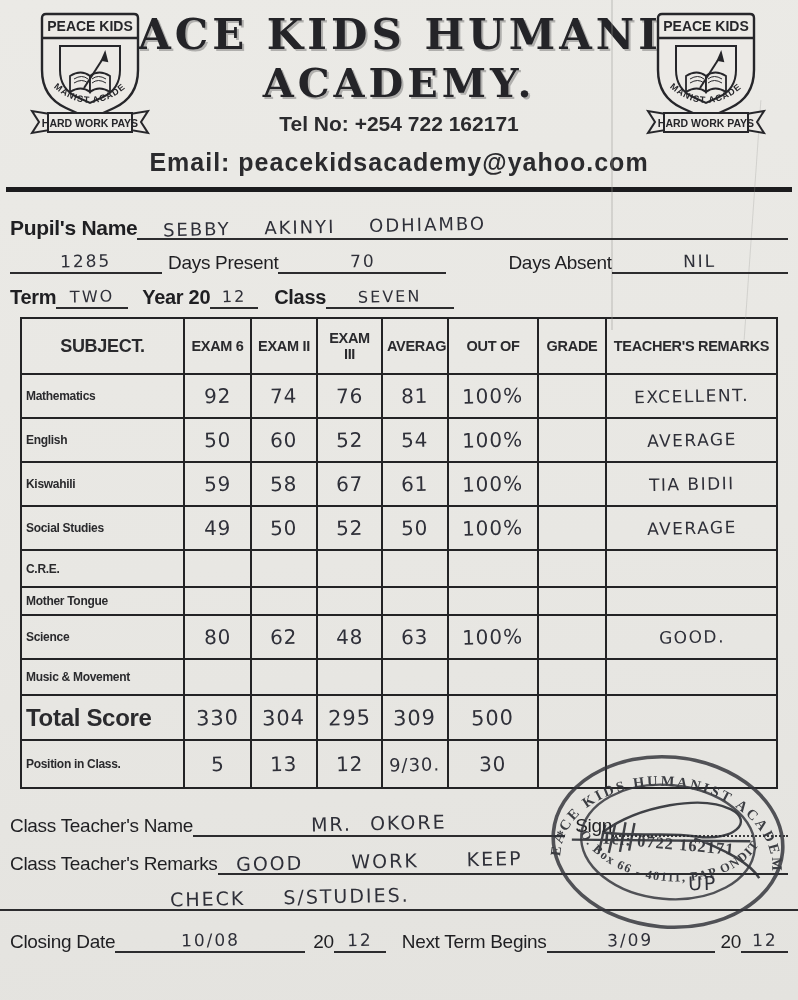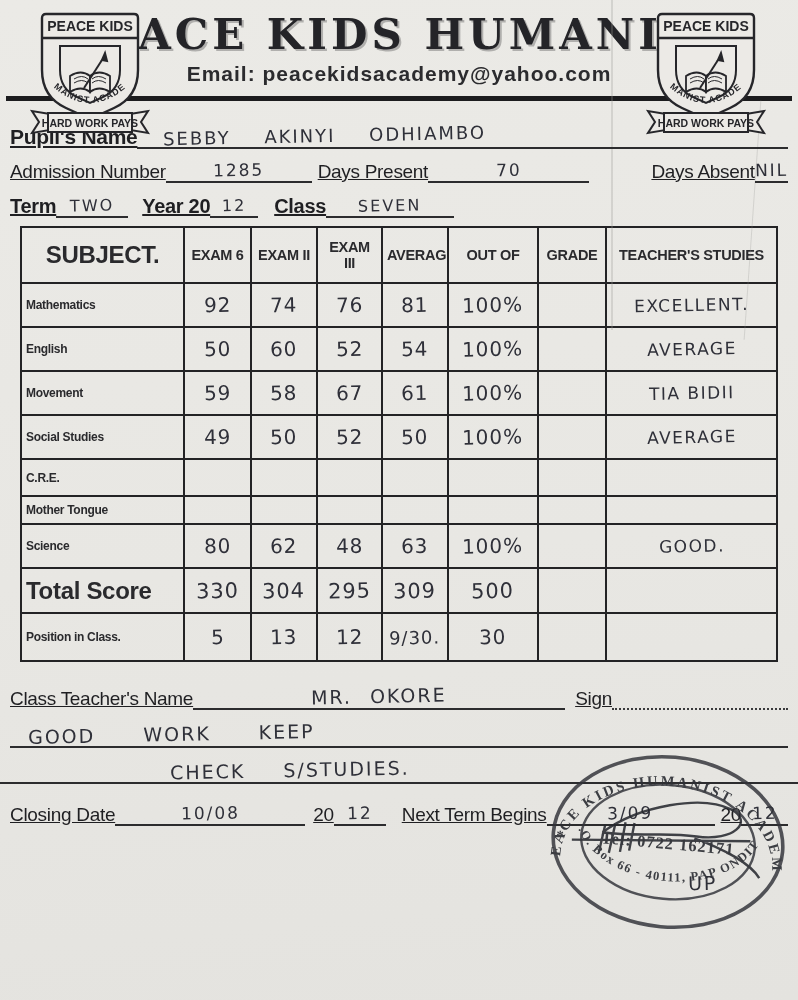--- a/index.html
+++ b/index.html
@@ -22,25 +22,25 @@
   .logo-left{left:24px;}
   .logo-right{left:640px;}
   .school-title{padding-top:12px;text-align:center;}
   .title-line{font-family:"DejaVu Serif",serif;font-weight:bold;letter-spacing:4px;
     color:#242428;text-shadow:2px 2px 0 rgba(70,70,70,0.35);}
   .title-line.l1{font-size:42px;line-height:46px;}
   .title-line.l2{font-size:40px;line-height:50px;}
   .addr{font-weight:bold;color:#2b2b2e;}
   .addr.a1{font-size:22px;margin-top:4px;}
   .addr.a2{font-size:21px;margin-top:4px;}
-  .addr.a3{font-size:21px;margin-top:4px;letter-spacing:1px;}
+  .addr.a3{font-size:25px;margin-top:12px;letter-spacing:1px;}
   .thick-rule{margin:10px 6px 0 6px;height:5px;background:#1c1c1e;}
 
   
-  .frow{display:flex;align-items:flex-end;padding:0 10px;box-sizing:border-box;text-decoration:underline;}
+  .frow{display:flex;align-items:flex-end;padding:0 10px;box-sizing:border-box;}
   .lbl{white-space:nowrap;letter-spacing:-0.3px;}
   .lbl.b{font-weight:bold;}
   .uline{border-bottom:2px solid #2c2c2e;text-align:center;position:relative;}
   .uline.grow{flex:1;}
   .dotline{border-bottom:2px dotted #3a3a3c;flex:1;}
   .hw{font-family:"DejaVu Sans",sans-serif;color:#2f3039;display:inline-block;
       transform:rotate(-1.2deg);letter-spacing:2px;}
   .row-name{margin-top:16px;height:32px;font-size:21px;}
   .row-name .hw{font-size:18px;word-spacing:26px;}
   .row-adm{margin-top:6px;height:28px;font-size:19px;}
@@ -49,21 +49,21 @@
   .row-term .hw{font-size:16px;}
 
   .report-title{text-align:center;margin-top:8px;}
   .report-title span{display:inline-block;font-weight:bold;font-size:28px;letter-spacing:-0.5px;
     border-bottom:3px solid #2a2a2c;padding:0 10px 2px 10px;color:#2a2a2d;}
 
   
   table.marks{border-collapse:collapse;margin:8px auto 0 auto;table-layout:fixed;width:756px;}
   table.marks td,table.marks th{border:2px solid #232325;padding:0 4px;overflow:hidden;}
   th.h{font-size:14.5px;font-weight:bold;letter-spacing:-0.3px;height:54px;color:#2a2a2d;}
-  th.h.subj{font-size:24px;}
+  th.h.subj{font-size:18px;}
   td.subject{font-weight:bold;font-size:12px;letter-spacing:-0.3px;padding-left:8px;color:#2a2a2d;}
   td.subject.total{font-size:24px;}
   td.val{text-align:center;}
   td.val .hw{font-size:20px;letter-spacing:1px;}
   td.rem .hw{font-size:17px;letter-spacing:1.5px;}
   tr.r-data{height:44px;} tr.r-short{height:37px;} tr.r-total{height:45px;} tr.r-pos{height:48px;}
 
   
   .row-teacher{margin-top:18px;height:30px;font-size:19px;}
   .row-teacher .hw{font-size:19px;word-spacing:10px;}
@@ -144,34 +144,35 @@
     <g stroke="#26262a" stroke-width="2" fill="#eceae6">
       <path d="M26,104 L8,101 L15,112 L8,123 L26,120 Z"></path>
       <path d="M106,104 L124,101 L117,112 L124,123 L106,120 Z"></path>
       <rect x="24" y="103" width="84" height="19"></rect>
     </g>
     <text x="66" y="117" text-anchor="middle" font-size="10.5" font-weight="bold" font-family="Liberation Sans,sans-serif" fill="#26262a">HARD WORK PAYS</text>
   </svg>
 
   <div class="school-title">
     <div class="title-line l1">PEACE KIDS HUMANIST</div>
+    <div class="title-line l2">ACADEMY.</div>
+    <div class="addr a2">Tel No: +254 722 162171</div>
     <div class="addr a3">Email: peacekidsacademy@yahoo.com</div>
   </div>
 
   <div class="thick-rule"></div>
 
   <div class="frow row-name">
     <span class="lbl b">Pupil's Name</span>
     <span class="uline grow" style="text-align:left;">
       <span class="hw" style="margin-left:26px;">SEBBY AKINYI ODHIAMBO</span>
     </span>
   </div>
 
   <div class="frow row-adm">
-    <span class="lbl">Admission Number</span>
     <span class="uline" style="width:152px;">
       <span class="hw">1285</span>
     </span>
     <span class="lbl" style="margin-left:6px;">Days Present</span>
     <span class="uline" style="width:168px;">
       <span class="hw">70</span>
     </span>
     <span class="lbl" style="margin-left:62px;">Days Absent</span>
     <span class="uline grow">
       <span class="hw">NIL</span>
@@ -207,21 +208,21 @@
     </colgroup>
     <tbody>
         <tr>
       <th class="h subj">SUBJECT.</th>
       <th class="h">EXAM 6</th>
       <th class="h">EXAM II</th>
       <th class="h">EXAM III</th>
       <th class="h">AVERAGE</th>
       <th class="h">OUT OF</th>
       <th class="h">GRADE</th>
-      <th class="h">TEACHER'S STUDIES</th>
+      <th class="h">TEACHER'S REMARKS</th>
     </tr>
     <tr class="r-data">
       <td class="subject">Mathematics</td>
       <td class="val"><span class="hw">92</span></td>
       <td class="val"><span class="hw">74</span></td>
       <td class="val"><span class="hw">76</span></td>
       <td class="val"><span class="hw">81</span></td>
       <td class="val"><span class="hw">100%</span></td>
       <td class="val"><span class="hw"></span></td>
       <td class="val rem"><span class="hw">EXCELLENT.</span></td>
@@ -230,21 +231,21 @@
       <td class="subject">English</td>
       <td class="val"><span class="hw">50</span></td>
       <td class="val"><span class="hw">60</span></td>
       <td class="val"><span class="hw">52</span></td>
       <td class="val"><span class="hw">54</span></td>
       <td class="val"><span class="hw">100%</span></td>
       <td class="val"><span class="hw"></span></td>
       <td class="val rem"><span class="hw">AVERAGE</span></td>
     </tr>
     <tr class="r-data">
-      <td class="subject">Movement</td>
+      <td class="subject">Kiswahili</td>
       <td class="val"><span class="hw">59</span></td>
       <td class="val"><span class="hw">58</span></td>
       <td class="val"><span class="hw">67</span></td>
       <td class="val"><span class="hw">61</span></td>
       <td class="val"><span class="hw">100%</span></td>
       <td class="val"><span class="hw"></span></td>
       <td class="val rem"><span class="hw">TIA BIDII</span></td>
     </tr>
     <tr class="r-data">
       <td class="subject">Social Studies</td>
@@ -278,20 +279,30 @@
     </tr>
     <tr class="r-data">
       <td class="subject">Science</td>
       <td class="val"><span class="hw">80</span></td>
       <td class="val"><span class="hw">62</span></td>
       <td class="val"><span class="hw">48</span></td>
       <td class="val"><span class="hw">63</span></td>
       <td class="val"><span class="hw">100%</span></td>
       <td class="val"><span class="hw"></span></td>
       <td class="val rem"><span class="hw">GOOD.</span></td>
+    </tr>
+    <tr class="r-short" style="height:36px;">
+      <td class="subject">Music &amp; Movement</td>
+      <td class="val"><span class="hw"></span></td>
+      <td class="val"><span class="hw"></span></td>
+      <td class="val"><span class="hw"></span></td>
+      <td class="val"><span class="hw"></span></td>
+      <td class="val"><span class="hw"></span></td>
+      <td class="val"><span class="hw"></span></td>
+      <td class="val rem"><span class="hw"></span></td>
     </tr>
     <tr class="r-total">
       <td class="subject total">Total Score</td>
       <td class="val"><span class="hw" style="font-size:21px;">330</span></td>
       <td class="val"><span class="hw" style="font-size:21px;">304</span></td>
       <td class="val"><span class="hw" style="font-size:21px;">295</span></td>
       <td class="val"><span class="hw" style="font-size:21px;">309</span></td>
       <td class="val"><span class="hw" style="font-size:21px;">500</span></td>
       <td class="val"><span class="hw"></span></td>
       <td class="val rem"><span class="hw"></span></td>
@@ -312,20 +323,21 @@
   <div class="frow row-teacher">
     <span class="lbl">Class Teacher's Name</span>
     <span class="uline" style="width:372px;">
       <span class="hw">MR. OKORE</span>
     </span>
     <span class="lbl" style="margin-left:10px;">Sign</span>
     <span class="dotline"></span>
   </div>
 
   <div class="frow row-rem1">
+    <span class="lbl">Class Teacher's Remarks</span>
     <span class="uline grow" style="text-align:left;">
       <span class="hw" style="margin-left:18px;">GOOD WORK KEEP</span>
     </span>
   </div>
 
   <div class="frow row-rem2">
     <span class="uline grow">
       <span class="hw">CHECK S/STUDIES.</span>
     </span>
   </div>

